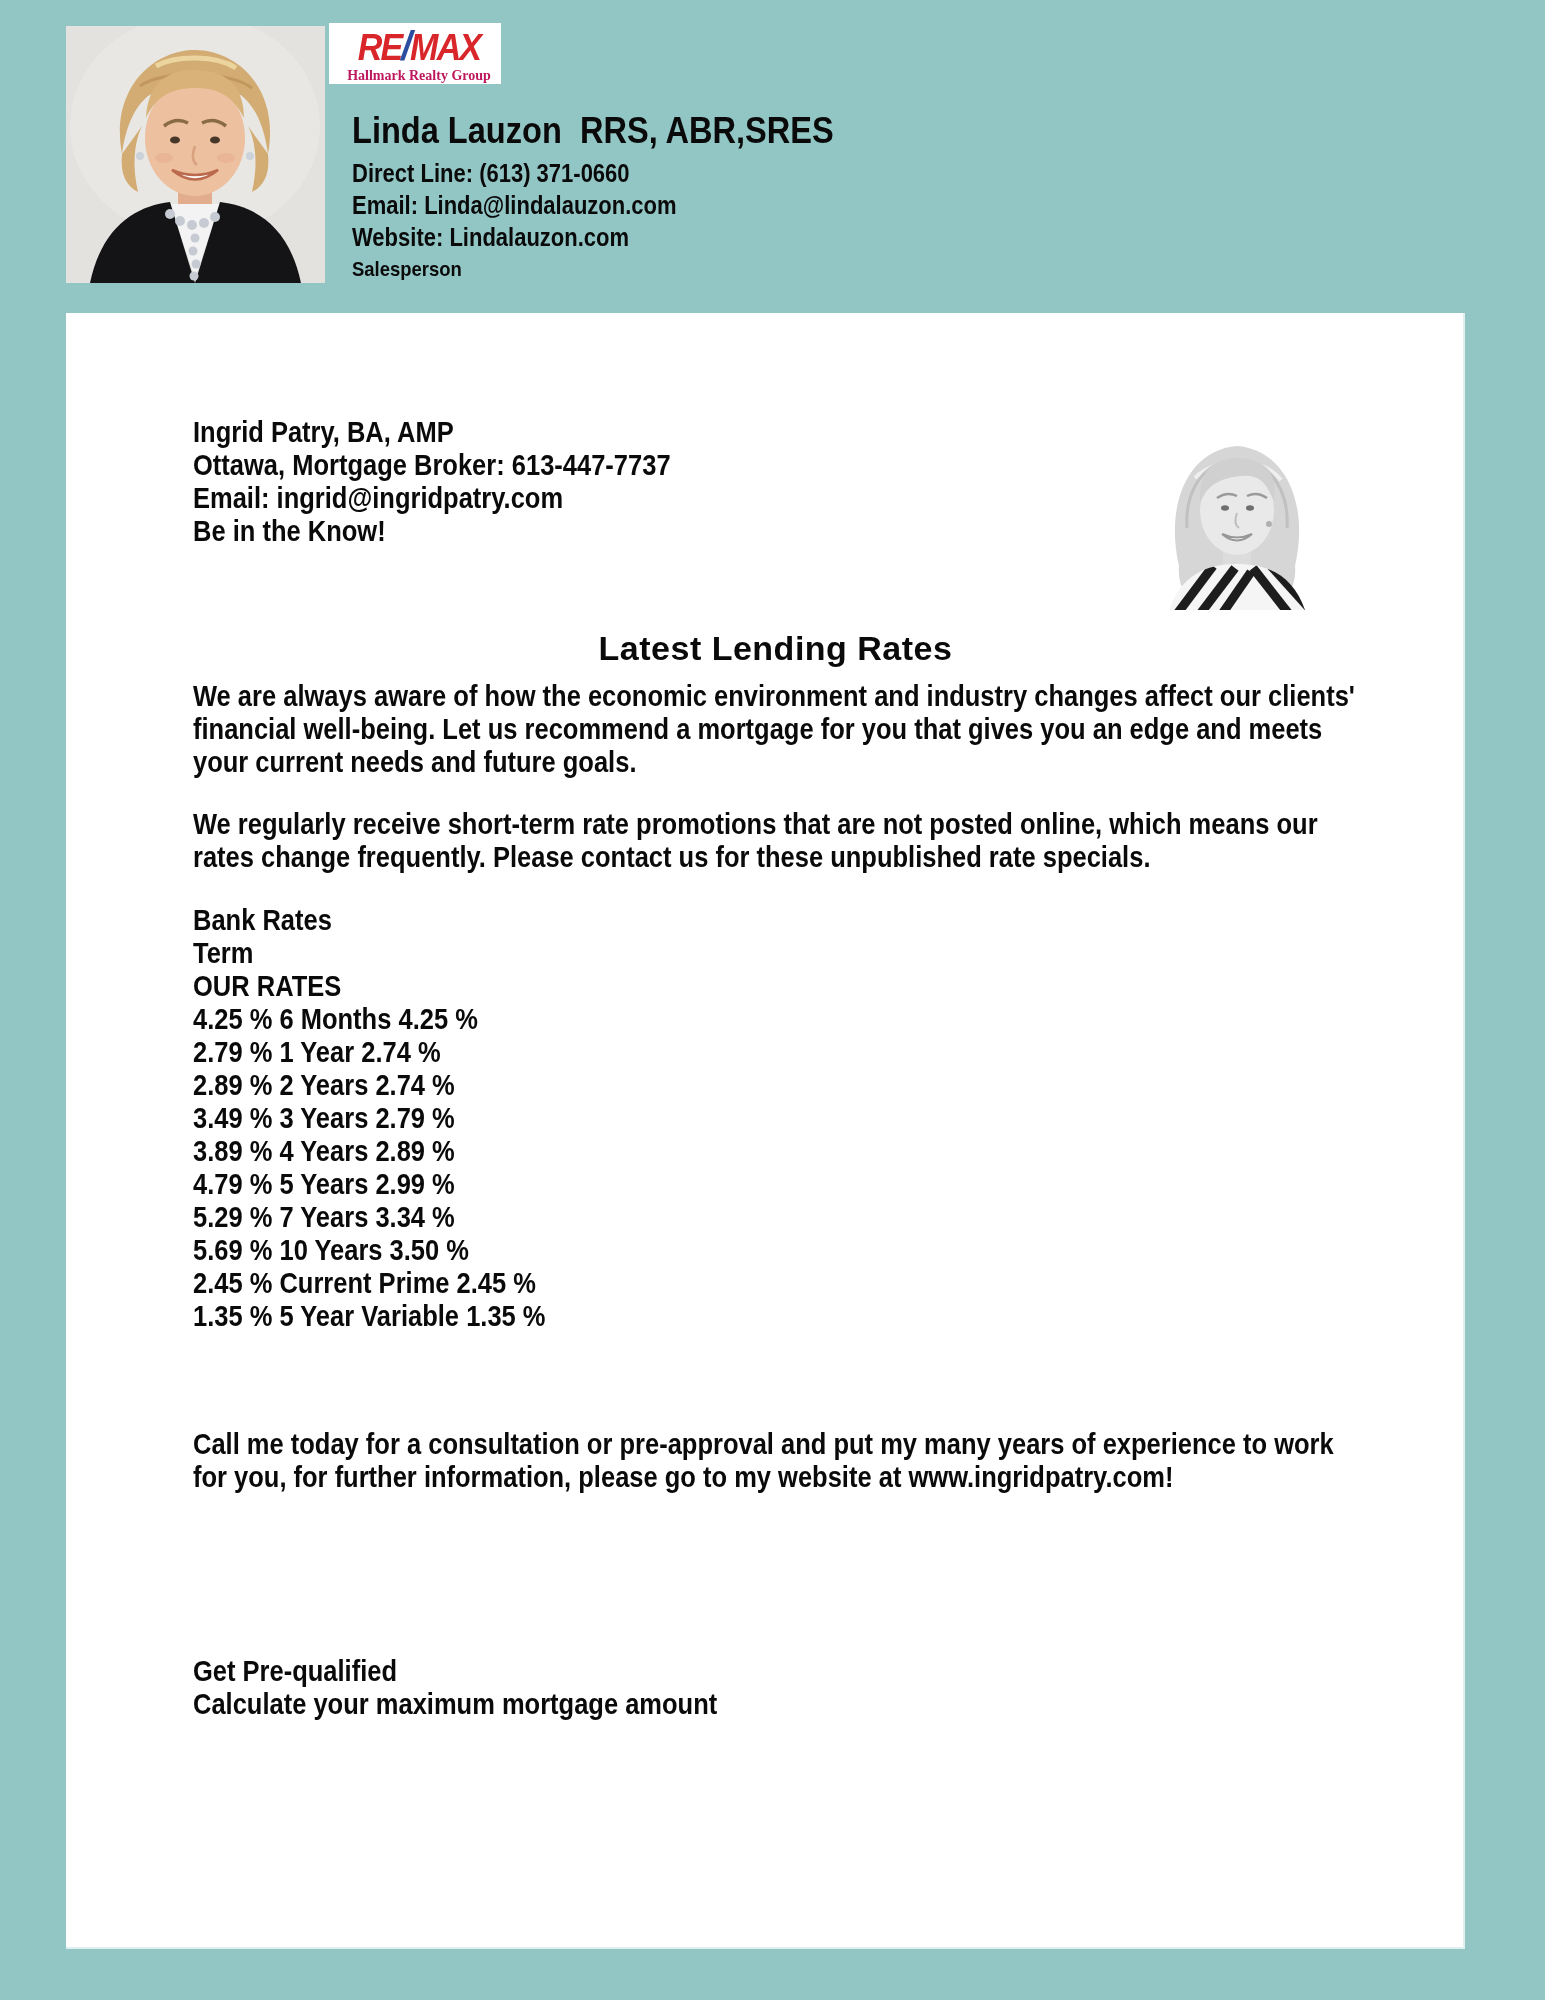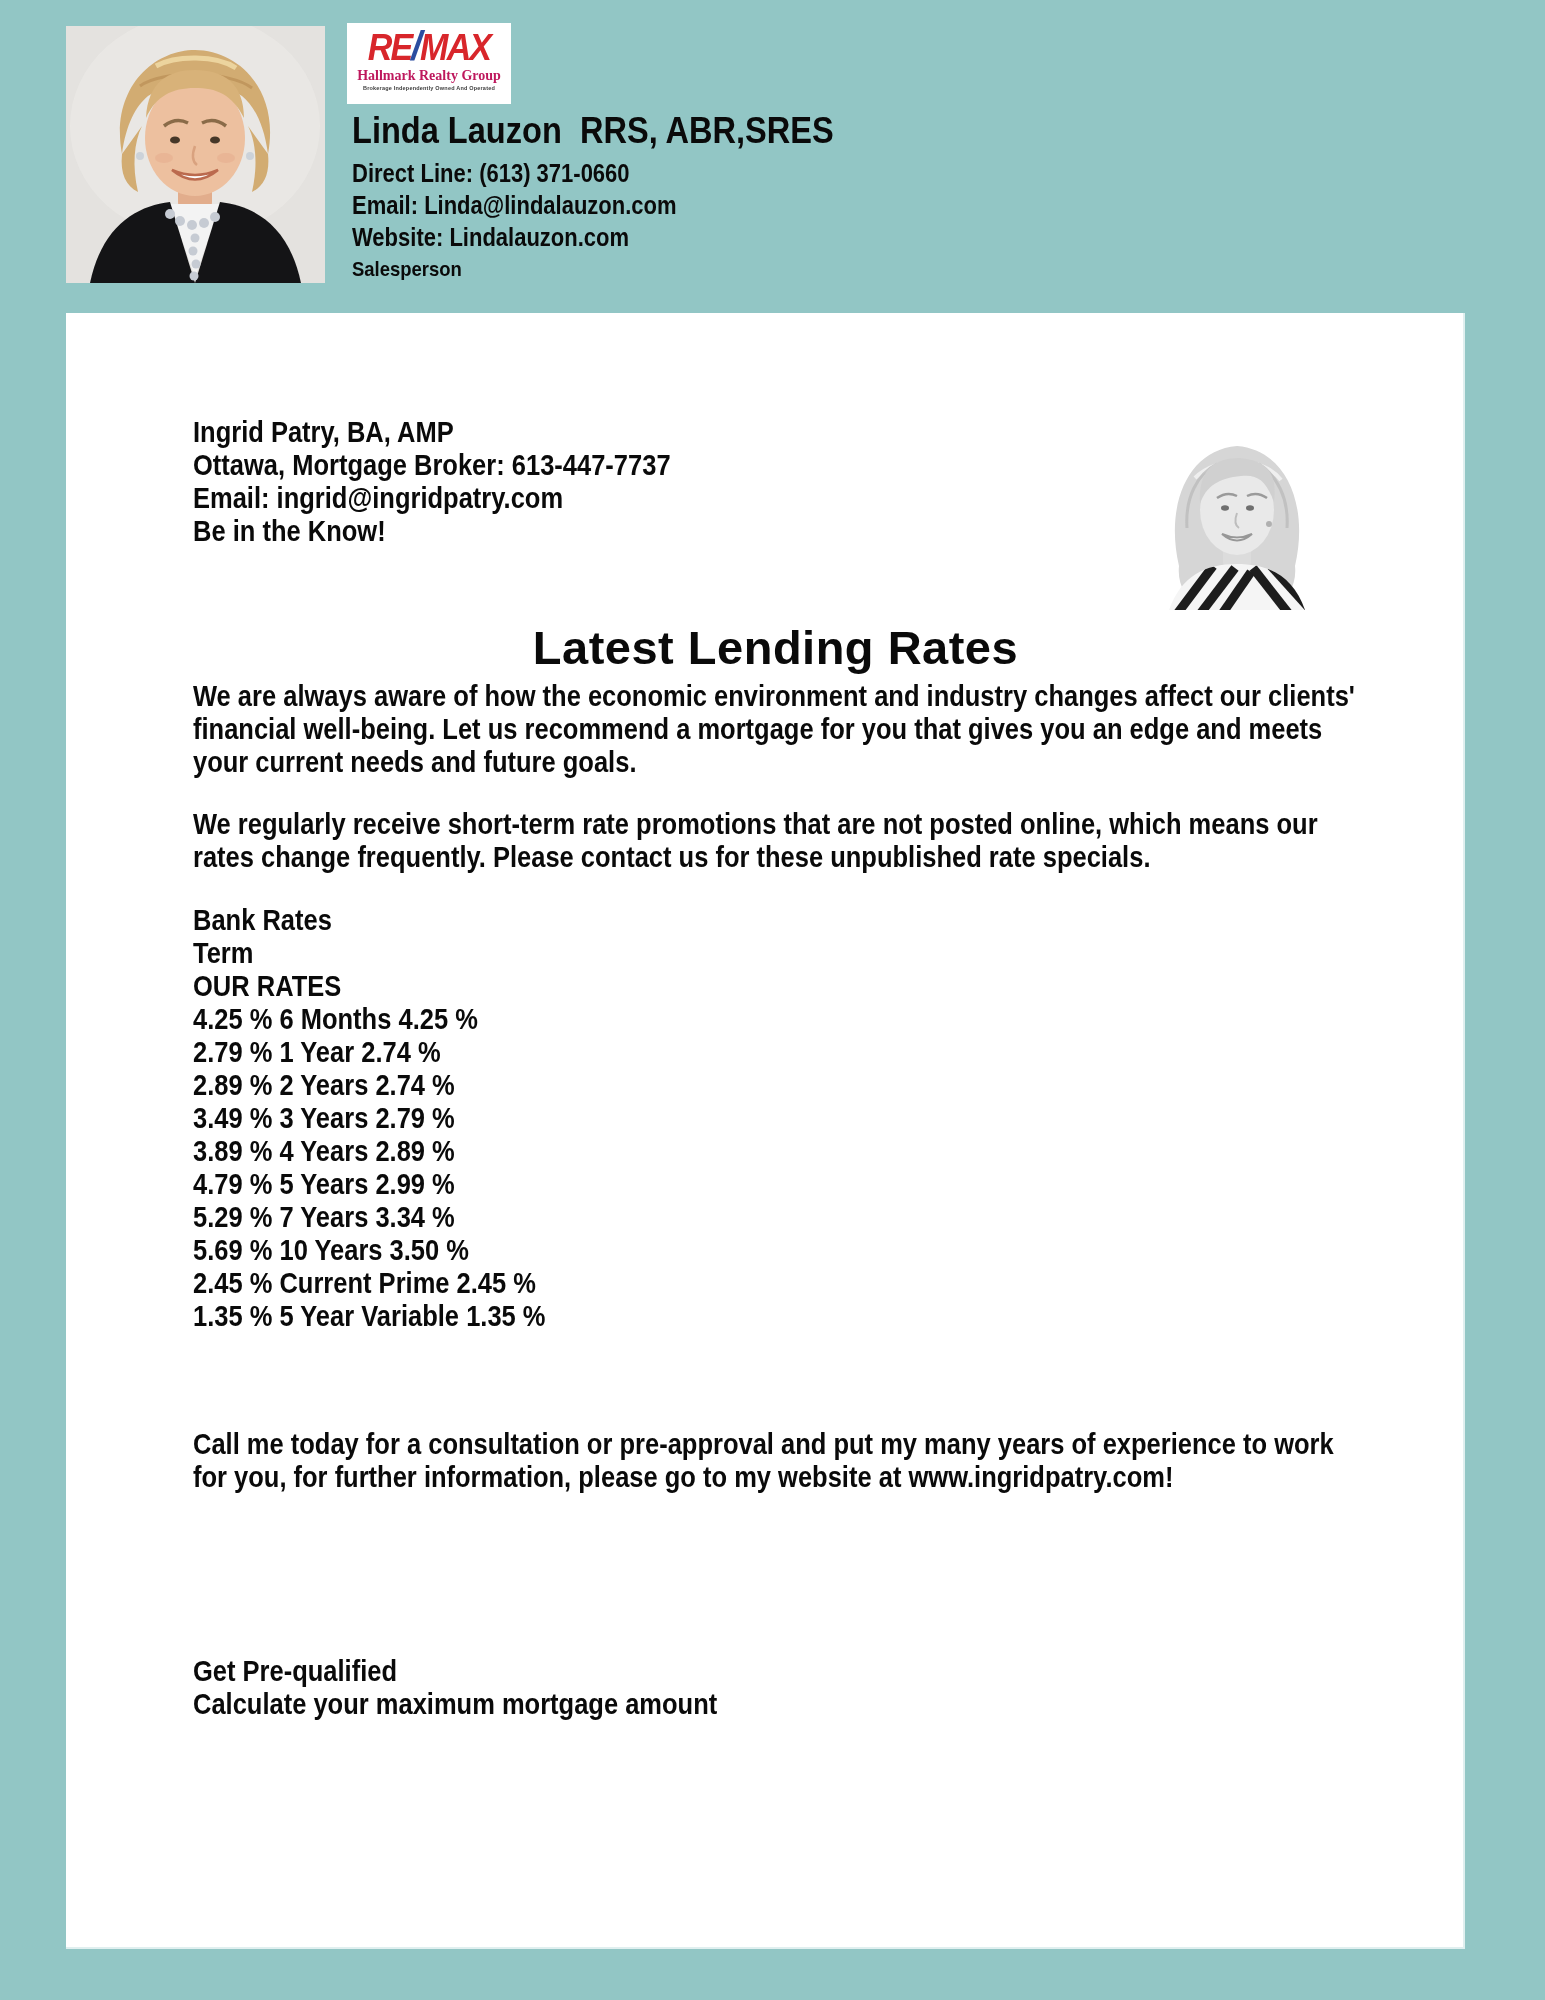--- a/index.html
+++ b/index.html
@@ -1,22 +1,22 @@
 <!DOCTYPE html>
 <html style="--background: #92c6c5; --card: #ffffff; --remax-red: #d8262b; --remax-blue: #2b4da0; --text: #0a0a0a;"><head>
 <meta charset="utf-8">
 <style>
   html,body{margin:0;padding:0;background:#92c6c5;}
   .page{position:relative;width:1545px;height:2000px;background:var(--background,#92c6c5);
         overflow:hidden;font-family:"Liberation Sans",sans-serif;color:var(--text,#0a0a0a);}
 
   
   .agent-photo{position:absolute;left:66px;top:26px;width:259px;height:257px;}
-  .remax-logo{position:absolute;left:347px;top:23px;width:164px;height:81px;background:#fff;
-              text-align:center;overflow:hidden;}
+  .remax-logo{position:absolute;left:329px;top:23px;width:164px;height:61px;background:#fff;
+              text-align:center;overflow:hidden;padding-left:8px;}
   .remax-word{margin-top:3px;font-weight:700;font-style:italic;font-size:37px;line-height:40px;
               letter-spacing:-2px;color:var(--remax-red,#d8262b);white-space:pre;transform:scaleX(.92);}
   .remax-word .slash{color:var(--remax-blue,#2b4da0);font-size:1.12em;}
   .remax-sub{font-family:"Liberation Serif",serif;font-weight:700;font-size:14px;line-height:16px;color:#be185d;}
   .remax-tag{font-size:5.5px;line-height:8px;color:#3c3c3c;font-weight:700;letter-spacing:.2px;}
 
   .hline{position:absolute;left:352px;font-weight:700;white-space:pre;
          transform-origin:0 50%;transform:scaleX(.88);}
   .agent-name{top:112px;font-size:37px;line-height:38px;}
   .agent-l1{top:160px;font-size:25px;line-height:26px;}
@@ -24,21 +24,21 @@
   .agent-l3{top:224px;font-size:25px;line-height:26px;}
   .agent-role{top:258px;font-size:21px;line-height:22px;}
 
   
   .card{position:absolute;left:66px;top:313px;width:1397px;height:1634px;background:var(--card,#ffffff);
         border-right:2px solid #e0efef;border-bottom:2px solid #e0efef;overflow:hidden;}
   .tblock{position:absolute;left:24px;right:0;text-align:left;}
   .bline{font-weight:700;font-size:30px;line-height:33px;white-space:pre;transform:scaleX(.85);}
   .broker{top:102px;}
   .heading{position:absolute;left:22px;right:0;top:315px;text-align:center;
-           font-weight:700;font-size:47px;line-height:40px;letter-spacing:.5px;}
+           font-weight:700;font-size:34px;line-height:40px;letter-spacing:.5px;}
   .p1{top:366px;} .p2{top:494px;}
   .rates-head{top:590px;} .rates-rows{top:689px;}
   .disclaimer{top:1050px;} .cta{top:1114px;}
   .git{top:1211px;} .preq{top:1341px;}
   .broker-photo{position:absolute;left:1081px;top:105px;width:180px;height:192px;}
 </style>
 </head>
 <body>
 
 <div class="page">

